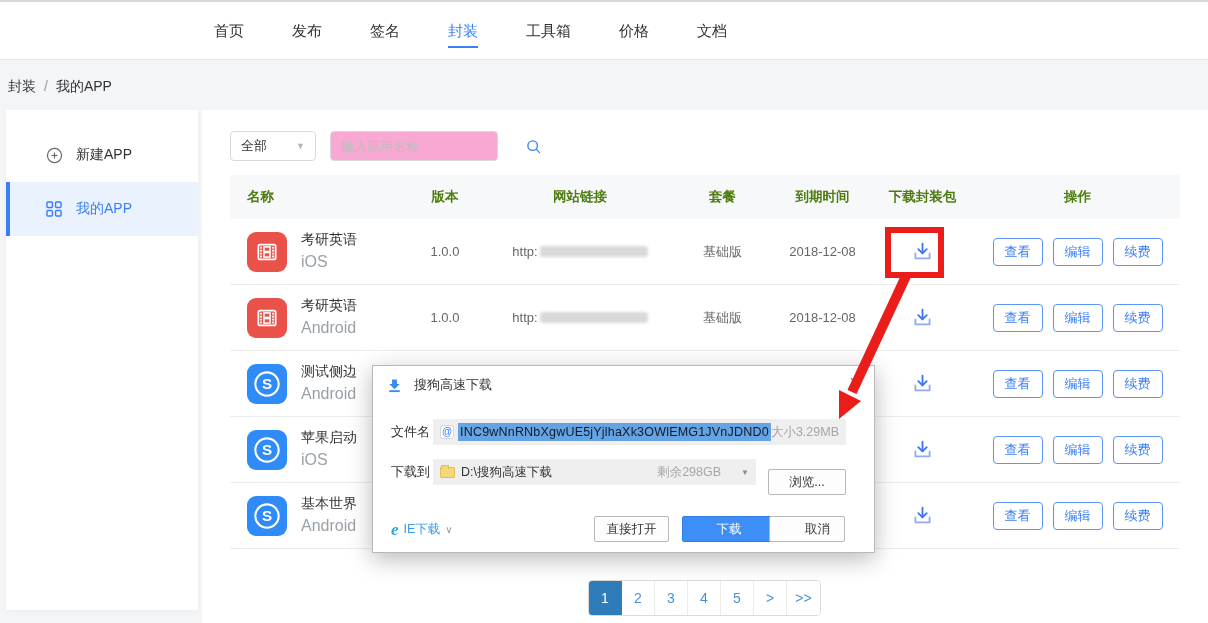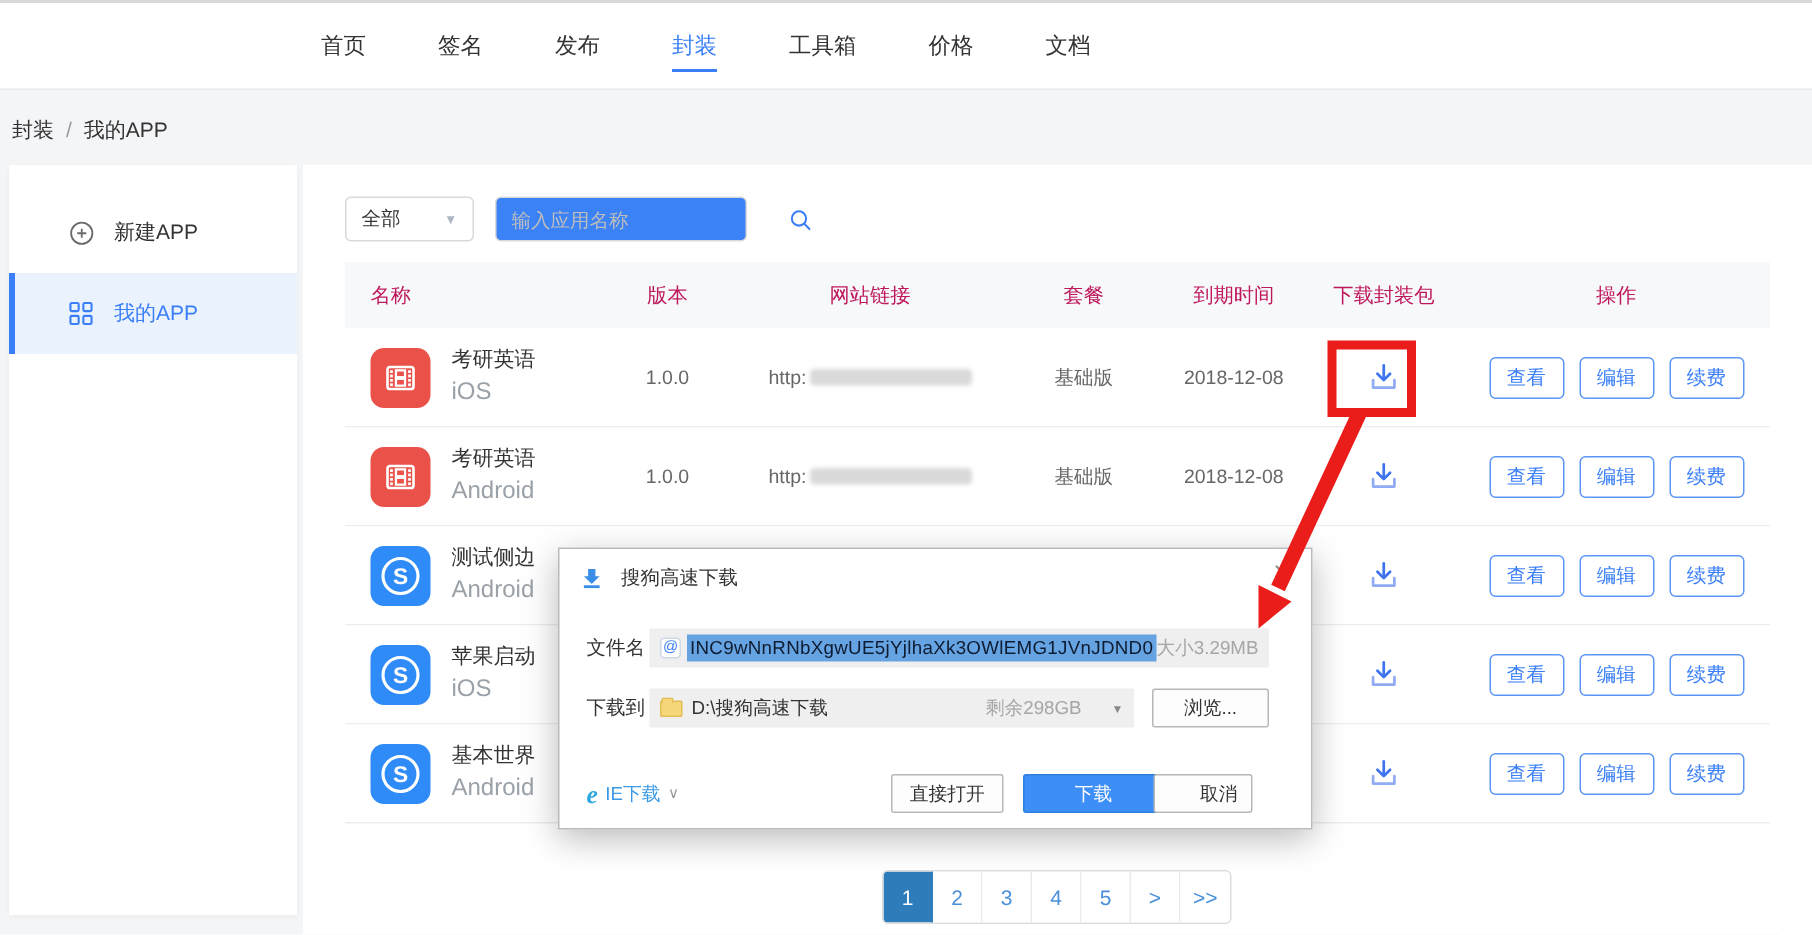--- a/index.html
+++ b/index.html
@@ -18,28 +18,28 @@
 
   .sidebar { position:absolute; left:6px; top:110px; width:192px; height:500px; background:#fff; box-shadow:0 1px 4px rgba(0,0,0,.04); padding-top:18px; z-index:3; }
   .side-item { display:flex; align-items:center; height:54px; padding-left:34px; font-size:14px; color:#333; cursor:pointer; border-left:4px solid transparent; }
   .side-item.active { background:#e9f2fd; border-left-color:#3a7ff7; color:#3a7ff7; }
   .sicon { width:20px; height:20px; margin-right:12px; display:inline-flex; align-items:center; justify-content:center; }
 
   .main { position:absolute; left:202px; top:110px; width:1006px; height:513px; background:#fff; z-index:2; }
 
   .select { position:absolute; left:28px; top:21px; width:86px; height:30px; border:1px solid #d9d9d9; border-radius:4px; background:#fff; display:flex; align-items:center; padding:0 10px; font-size:13px; color:#333; cursor:pointer; }
   .select .caret { margin-left:auto; font-size:9px; color:#aeb6c2; }
-  .search { position:absolute; left:128px; top:21px; width:168px; height:30px; border:1px solid #d9d9d9; border-radius:4px; background:#3b82f6; display:flex; align-items:center; }
+  .search { position:absolute; left:128px; top:21px; width:168px; height:30px; border:1px solid #d9d9d9; border-radius:4px; background:#f9a8d4; display:flex; align-items:center; }
   .search input { border:none; outline:none; flex:1; padding:0 8px 0 10px; font-size:13px; color:#333; font-family:"Liberation Sans",sans-serif; background:transparent; }
   .search input::placeholder { color:#bdbdbd; }
   .search .mag { margin-right:9px; display:flex; }
 
   .table { position:absolute; left:28px; top:65px; width:950px; }
   .thead { display:flex; height:44px; background:#f7f8fa; align-items:center; }
-  .hc { font-size:13.5px; font-weight:400; color:#be185d; text-align:center; }
+  .hc { font-size:13.5px; font-weight:700; color:#4d7c0f; text-align:center; }
   .trow { display:flex; height:66px; align-items:center; border-bottom:1px solid #ededed; background:#fff; }
   .cell { text-align:center; font-size:13px; color:#666; }
   .c1 { width:170px; display:flex; align-items:center; text-align:left; padding-left:17px; }
   .c2 { width:90px; } .c3 { width:180px; } .c4 { width:105px; } .c5 { width:95px; }
   .c6 { width:105px; } .c7 { width:205px; }
   .app-icon { width:40px; height:40px; border-radius:9px; display:flex; align-items:center; justify-content:center; margin-right:14px; flex:none; }
   .app-icon.red { background:#ea5149; }
   .app-icon.blue { background:#2f8bf7; }
   .nameblock { line-height:1.25; }
   .app-name { font-size:14px; color:#333; }
@@ -66,39 +66,39 @@
   .ftype { width:14px; height:14px; background:#fff; border:1px solid #cdd8e8; border-radius:3px; color:#3a7ff7; font-size:10px; line-height:12px; text-align:center; margin-right:4px; flex:none; }
   .fname-sel { background:#66a3e3; color:#0d1c30; font-size:12.5px; padding:2px 2px; white-space:nowrap; letter-spacing:.2px; }
   .fsize { margin-left:auto; color:#a6a6a6; font-size:12.5px; white-space:nowrap; }
   .dest-field { left:60px; top:93px; width:323px; }
   .folder { width:15px; height:11px; background:#f5d77a; border:1px solid #e4bd54; border-radius:1px; position:relative; margin-right:6px; flex:none; }
   .folder::before { content:""; position:absolute; left:0; top:-3px; width:6px; height:3px; background:#f5d77a; border:1px solid #e4bd54; border-bottom:none; border-radius:1px 1px 0 0; }
   .dest-path { color:#333; font-size:12.5px; }
   .space { margin-left:auto; color:#a6a6a6; font-size:12.5px; display:flex; align-items:center; gap:20px; }
   .space .tri { font-size:8px; color:#8a8a8a; }
   .dlg-btn { position:absolute; height:26px; border:1px solid #b8b8b8; background:#fdfdfd; color:#333; font-size:12.5px; border-radius:2px; cursor:pointer; font-family:"Liberation Sans",sans-serif; }
-  .browse-btn { left:395px; top:93px; width:78px; }
+  .browse-btn { left:395px; top:103px; width:78px; }
   .open-btn { left:221px; top:150px; width:75px; }
   .download-btn { left:309px; top:150px; width:94px; background:#3e8ef7; border-color:#2f7fe0; color:#fff; }
-  .cancel-btn { left:396px; top:150px; width:66px;padding-left:21px; }
+  .cancel-btn { left:396px; top:150px; width:76px;padding-left:21px; }
   .ie-group { position:absolute; left:18px; top:150px; height:26px; display:flex; align-items:center; gap:5px; cursor:pointer; }
   .ie-e { font-family:"Liberation Serif",serif; font-style:italic; font-weight:bold; font-size:17px; color:#2ea7e0; line-height:1; }
   .ie-label { color:#3a9ae8; font-size:12.5px; }
   .ie-chev { color:#999; font-size:10px; }
 </style>
 </head>
 <body>
 
 <div class="top-strip"></div>
 
 <div class="header">
   <nav class="nav" id="nav">
       <div class="nav-item">首页</div>
+      <div class="nav-item">发布</div>
       <div class="nav-item">签名</div>
-      <div class="nav-item">发布</div>
       <div class="nav-item active">封装</div>
       <div class="nav-item">工具箱</div>
       <div class="nav-item">价格</div>
       <div class="nav-item">文档</div>
     </nav>
 </div>
 
 <div class="breadcrumb">
   <span>封装</span><span class="sep">/</span><span>我的APP</span>
 </div>

